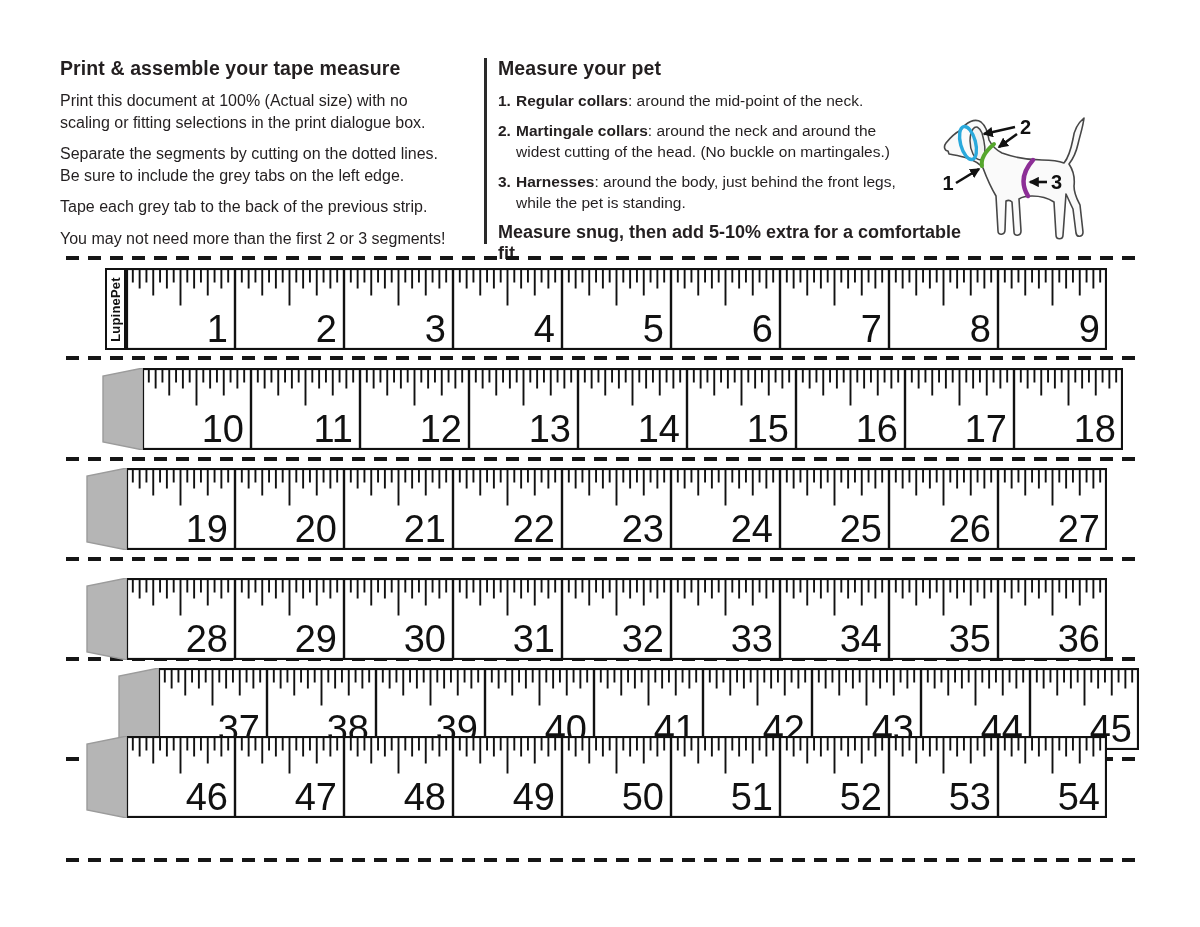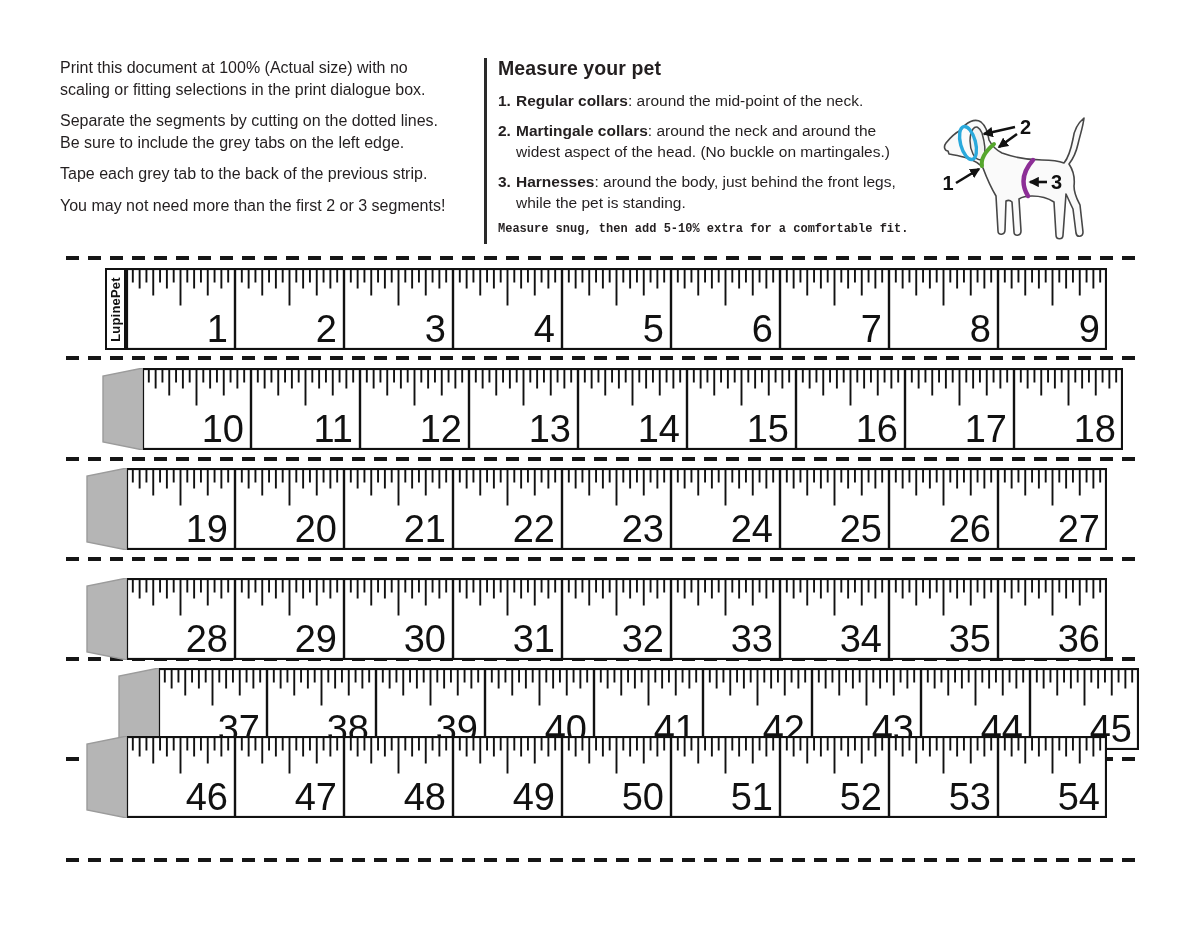--- a/index.html
+++ b/index.html
@@ -10,21 +10,21 @@
   
   .col{position:absolute;top:57px;}
   #col-left{left:60px;width:425px;}
   #col-right{left:498px;width:470px;}
   .sec-title{font-size:19.5px;font-weight:bold;margin:0 0 10px 0;letter-spacing:0.1px;}
   .para{font-size:16px;line-height:21.5px;margin:0 0 10px 0;white-space:pre-line;}
   .item{display:flex;font-size:15.5px;line-height:21px;margin:0 0 9px 0;}
   .item .num{flex:none;width:18px;font-weight:bold;}
   .item .txt{white-space:pre-line;}
   .item .txt b{font-weight:bold;}
-  .footer-line{font-size:12px;font-weight:bold;margin-top:2px;font-family:Liberation Mono, monospace;}
+  .footer-line{font-size:18px;font-weight:bold;margin-top:2px;}
   #divider{position:absolute;left:484px;top:58px;width:2.5px;height:186px;background:#2a2a2a;}
   
   #dog{position:absolute;left:936px;top:106px;width:175px;height:142px;}
   #dog text{font-family:"Liberation Sans",sans-serif;font-weight:bold;font-size:20px;fill:#111;}
   
   .cut{position:absolute;left:66px;width:1074px;height:4px;
        background:repeating-linear-gradient(90deg,#161616 0 13px,transparent 13px 22px);}
   .strip{position:absolute;left:126px;width:981px;height:82px;}
   .strip svg.ruler{display:block;}
   .strip svg text{font-family:"Liberation Sans",sans-serif;}
@@ -32,40 +32,41 @@
             border:2px solid #111;background:#fff;display:flex;align-items:center;justify-content:center;}
   .brandbox span{transform:rotate(-90deg);white-space:nowrap;font-size:13px;font-weight:bold;letter-spacing:0.2px;color:#111;}
   .tab{position:absolute;left:-41px;top:0;}
 </style>
 </head>
 <body>
 
 <div id="page">
 
   <div class="col" id="col-left">
+    <h1 class="sec-title">Print &amp; assemble your tape measure</h1>
     <p class="para">Print this document at 100% (Actual size) with no
 scaling or fitting selections in the print dialogue box.</p>
     <p class="para">Separate the segments by cutting on the dotted lines.
 Be sure to include the grey tabs on the left edge.</p>
     <p class="para">Tape each grey tab to the back of the previous strip.</p>
     <p class="para">You may not need more than the first 2 or 3 segments!</p>
   </div>
 
   <div id="divider"></div>
 
   <div class="col" id="col-right">
     <h1 class="sec-title">Measure your pet</h1>
     <div class="item">
       <span class="num">1.</span>
       <span class="txt"><b>Regular collars</b><span>: around the mid-point of the neck.</span></span>
     </div>
     <div class="item">
       <span class="num">2.</span>
       <span class="txt"><b>Martingale collars</b><span>: around the neck and around the
-widest aspect of the head. (No buckle on martingales.)</span></span>
+widest cutting of the head. (No buckle on martingales.)</span></span>
     </div>
     <div class="item">
       <span class="num">3.</span>
       <span class="txt"><b>Harnesses</b><span>: around the body, just behind the front legs,
 while the pet is standing.</span></span>
     </div>
     <div class="footer-line">Measure snug, then add 5-10% extra for a comfortable fit.</div>
   </div>
 
   <svg id="dog" viewBox="0 0 175 142">

